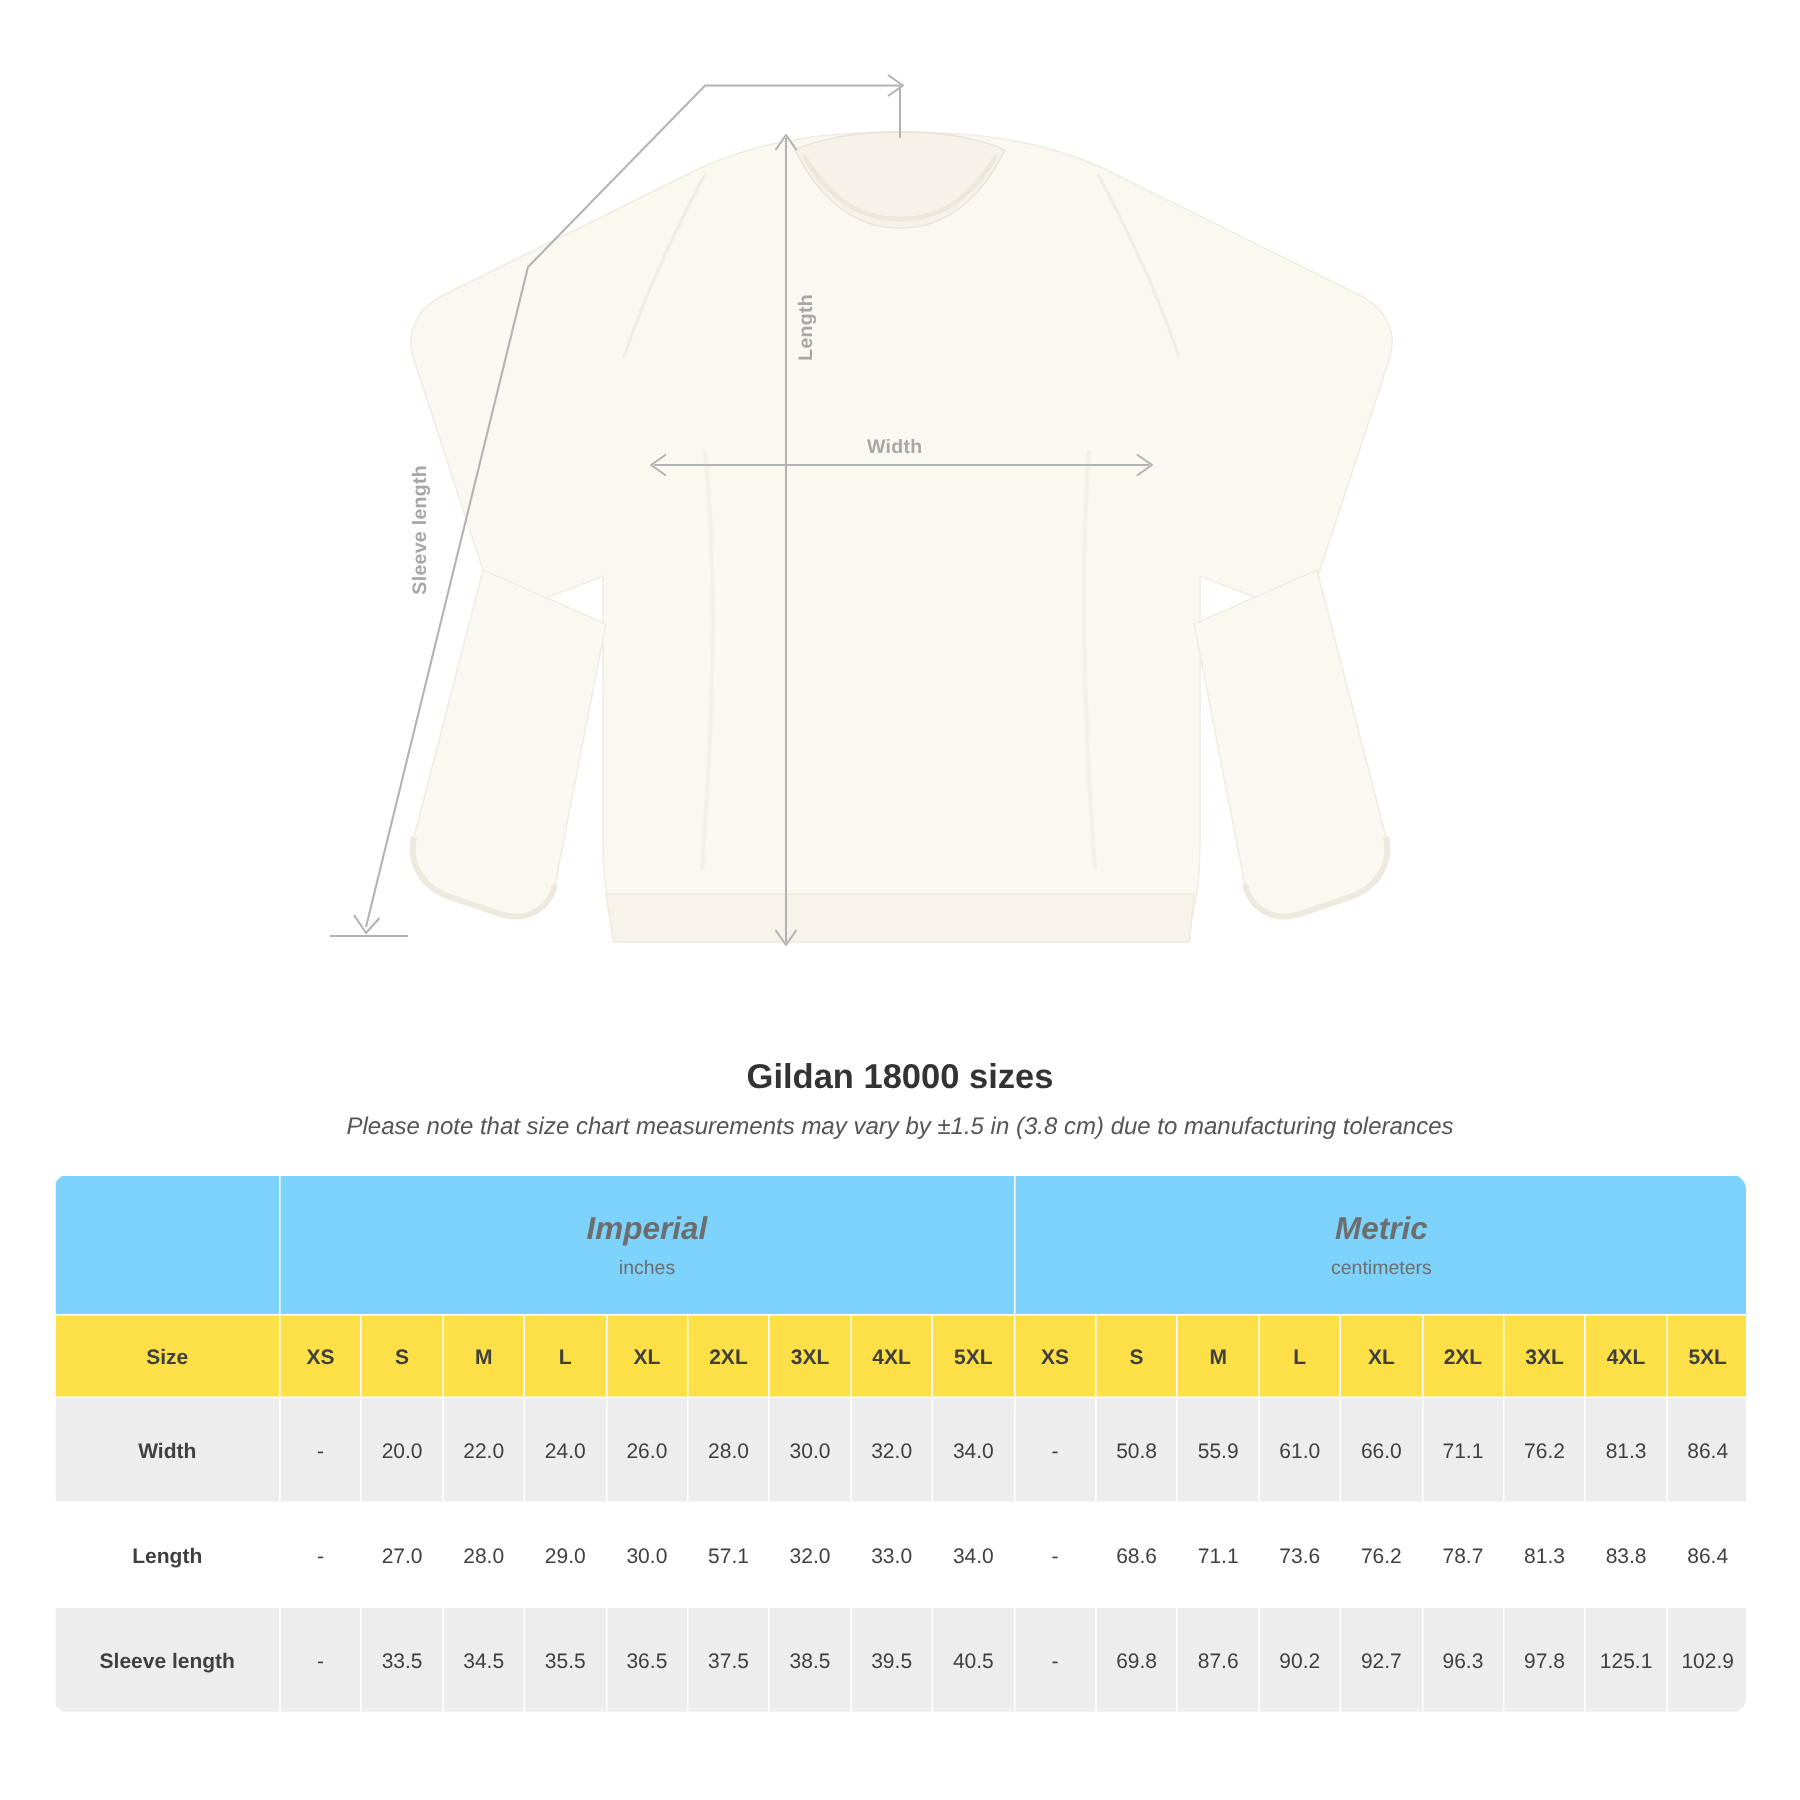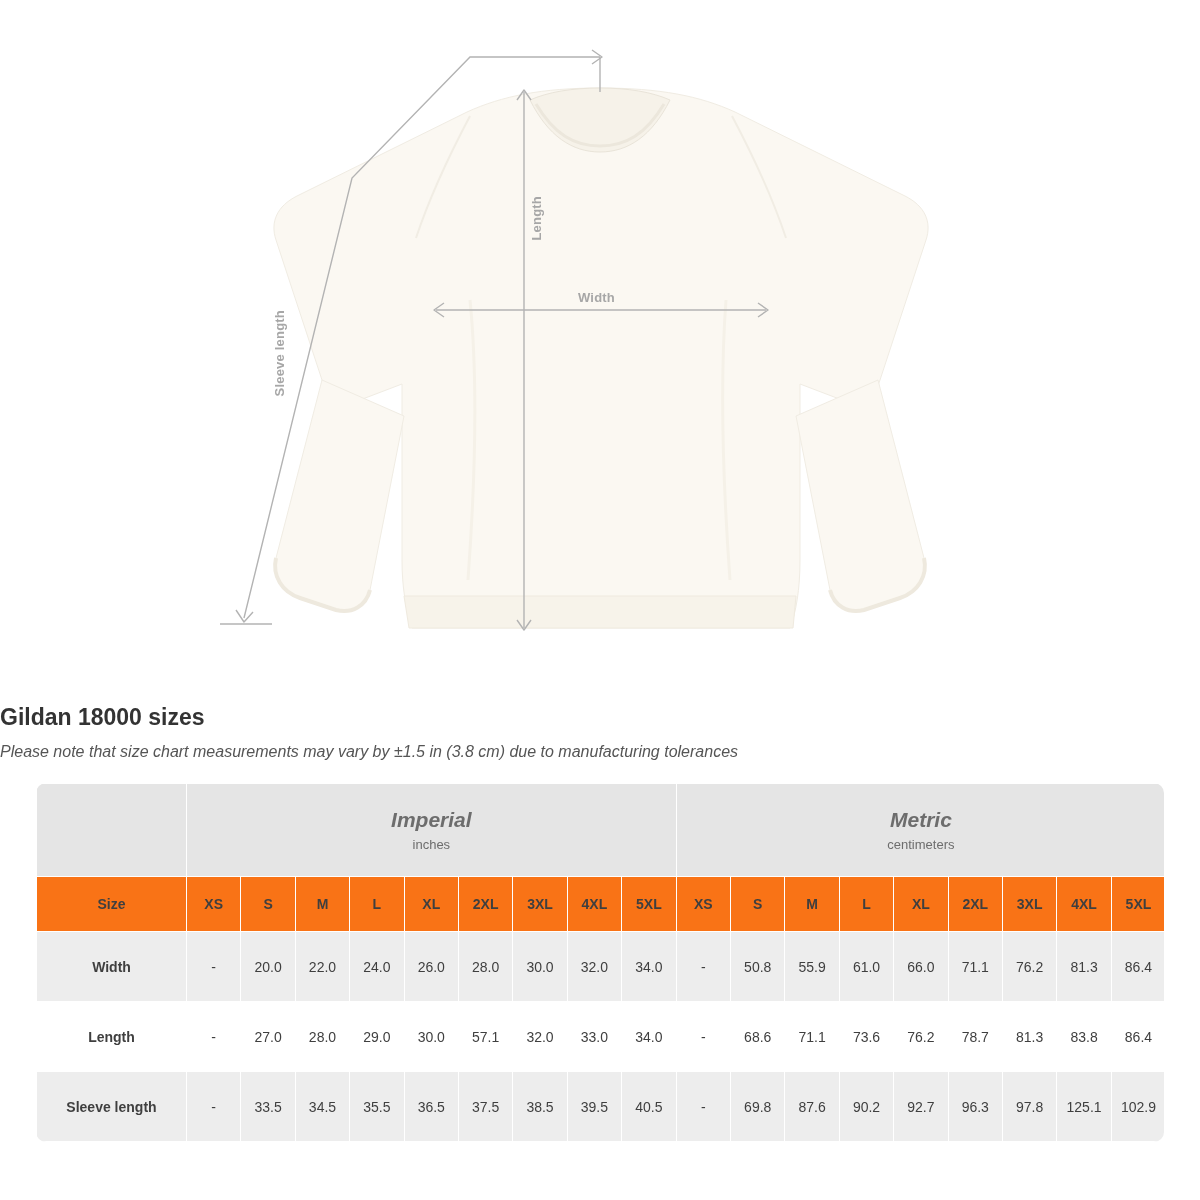--- a/index.html
+++ b/index.html
@@ -53,21 +53,21 @@
   }
   #label-sleeve {
     left: 272px;
     top: 310px;
     transform: rotate(-180deg) ;
     writing-mode: vertical-rl;
   }
 
   
   .title-block {
-    text-align: left;
+    text-align: center;
     margin-top: 14px;
   }
   .chart-title {
     font-size: 23px;
     font-weight: bold;
     color: #333333;
     margin: 0;
   }
   .chart-note {
     font-size: 16px;
@@ -88,38 +88,38 @@
     table-layout: fixed;
   }
   table.sizes td, table.sizes th {
     text-align: center;
     font-size: 14px;
     color: #3f3f3f;
     padding: 0;
     border: 1px solid #ffffff;
   }
   .unit-row td {
-    background: #e5e5e5;
+    background: #7dd3fc;
     height: 92px;
     border: none;
   }
   .unit-name {
     font-size: 21px;
     font-style: italic;
     font-weight: bold;
     color: #6d6d6d;
     line-height: 1.1;
   }
   .unit-sub {
     font-size: 13px;
     color: #6d6d6d;
     padding-top: 6px;
   }
   .head-row td {
-    background: #f97316;
+    background: #fde047;
     height: 54px;
     font-weight: bold;
     font-size: 15px;
     color: #3d3d3d;
   }
   .head-row td.rowlabel {
     font-weight: bold;
   }
   .data-row td {
     height: 69px;

